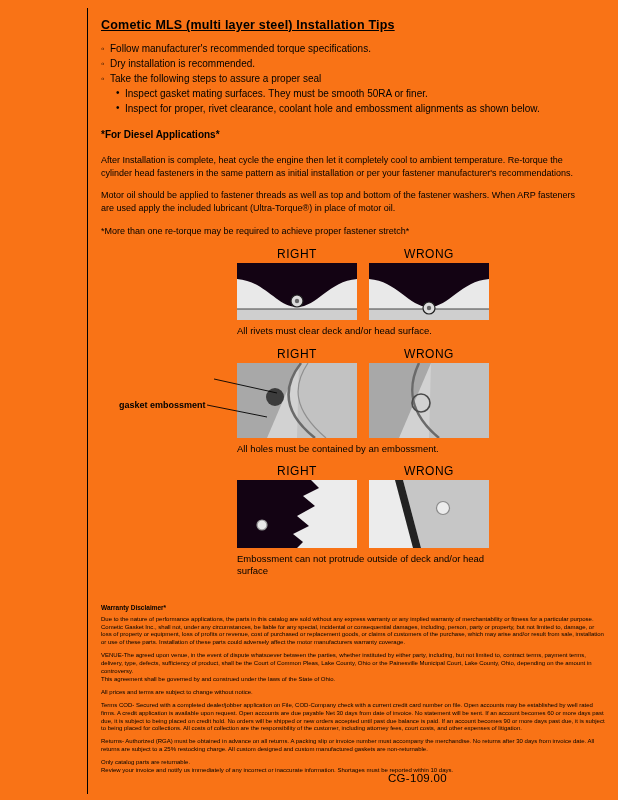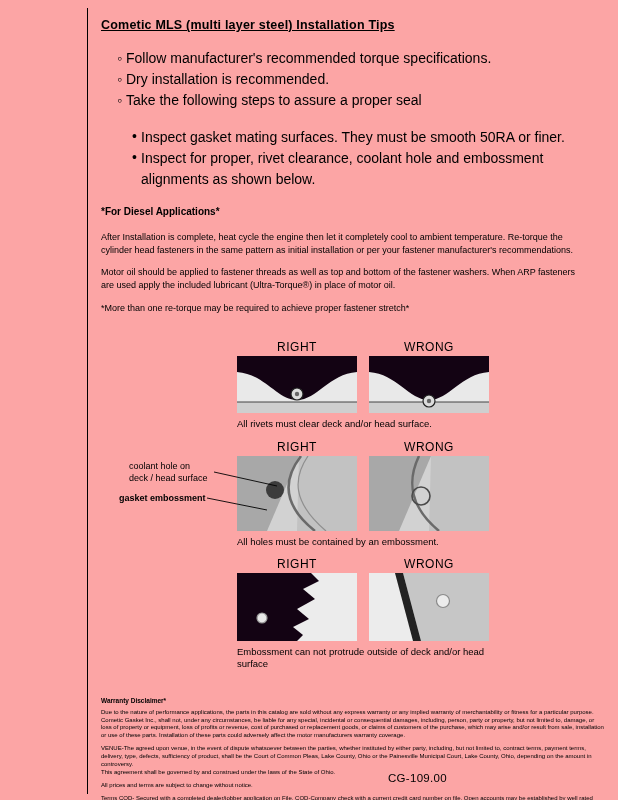--- a/index.html
+++ b/index.html
@@ -1,36 +1,36 @@
 <!DOCTYPE html>
 <html><head>
 <meta charset="utf-8">
 <style>
   html, body { margin: 0; padding: 0; background: #ffffff; }
   .page {
     position: relative;
     width: 618px; height: 800px;
-    background: #fca5a5;
+    background: #f97316;
     font-family: "Liberation Sans", sans-serif;
     color: #000;
     overflow: hidden;
   }
   .left-rule { position: absolute; left: 87px; top: 8px; width: 1px; height: 786px; background: #000; }
   .content { position: absolute; left: 101px; top: 18px; width: 502px; }
   .doc-title { font-size: 12.5px; font-weight: bold; text-decoration: underline; margin: 0 0 9px 0; letter-spacing: .2px; }
-  ul.tips, ul.subtips { list-style: none; margin: 16px; padding: 0; font-size: 14px; line-height: 1.5; }
+  ul.tips, ul.subtips { list-style: none; margin: 0; padding: 0; font-size: 10px; line-height: 1.5; }
   ul.tips > li { position: relative; padding-left: 9px; }
   ul.tips > li::before { content: "◦"; position: absolute; left: 0; top: 0; }
   ul.subtips { padding-left: 15px; }
   ul.subtips > li { position: relative; padding-left: 9px; }
   ul.subtips > li::before { content: "•"; position: absolute; left: 0; top: -1px; }
   .diesel-heading { font-size: 10px; font-weight: bold; margin: 13px 0 14px 0; }
   .para { font-size: 9px; line-height: 1.45; margin: 0 0 9px 0; width: 484px; }
   .note { margin-top: 10px; margin-bottom: 0; }
-  .diagrams { margin: 25px 0 0 136px; width: 252px; }
+  .diagrams { margin: 9px 0 0 136px; width: 252px; }
   .dg-row { position: relative; margin-bottom: 2px; }
   .dg-labels { display: flex; gap: 12px; }
   .dg-label { width: 120px; text-align: center; font-size: 12px; letter-spacing: .5px; margin-bottom: 2px; }
   .dg-images { display: flex; gap: 12px; }
   .dg-images svg { display: block; }
   .dg-caption { font-size: 9.5px; line-height: 1.3; margin: 5px 0 9px 0; }
   .callout { position: absolute; font-size: 9px; line-height: 1.35; white-space: pre-line; }
   .callout-top { left: -108px; top: 20px; width: 96px; }
   .callout-bottom { left: -118px; top: 52px; width: 104px; font-weight: bold; }
   .callout-lines { position: absolute; left: -120px; top: 14px; pointer-events: none; }
@@ -89,22 +89,20 @@
           </svg>
         </div>
         <div class="dg-caption">All rivets must clear deck and/or head surface.</div>
       </div>
 
       <div class="dg-row">
         <div class="dg-labels">
           <div class="dg-label">RIGHT</div>
           <div class="dg-label">WRONG</div>
         </div>
-        <div class="callout callout-top">coolant hole on
-deck / head surface</div>
         <div class="callout callout-bottom">gasket embossment</div>
         <svg class="callout-lines" width="190" height="75">
           <line x1="97" y1="18" x2="160" y2="32" stroke="#000" stroke-width="0.9"></line>
           <line x1="90" y1="44" x2="150" y2="56" stroke="#000" stroke-width="0.9"></line>
         </svg>
         <div class="dg-images">
           <svg width="120" height="75" viewBox="0 0 120 75">
             <rect width="120" height="75" fill="#d2d2d2"></rect>
             <path d="M0 0 L62 0 L30 75 L0 75 Z" fill="#a8a8a8"></path>
             <path d="M62 0 L120 0 L120 75 L60 75 Z" fill="#c2c2c2"></path>

